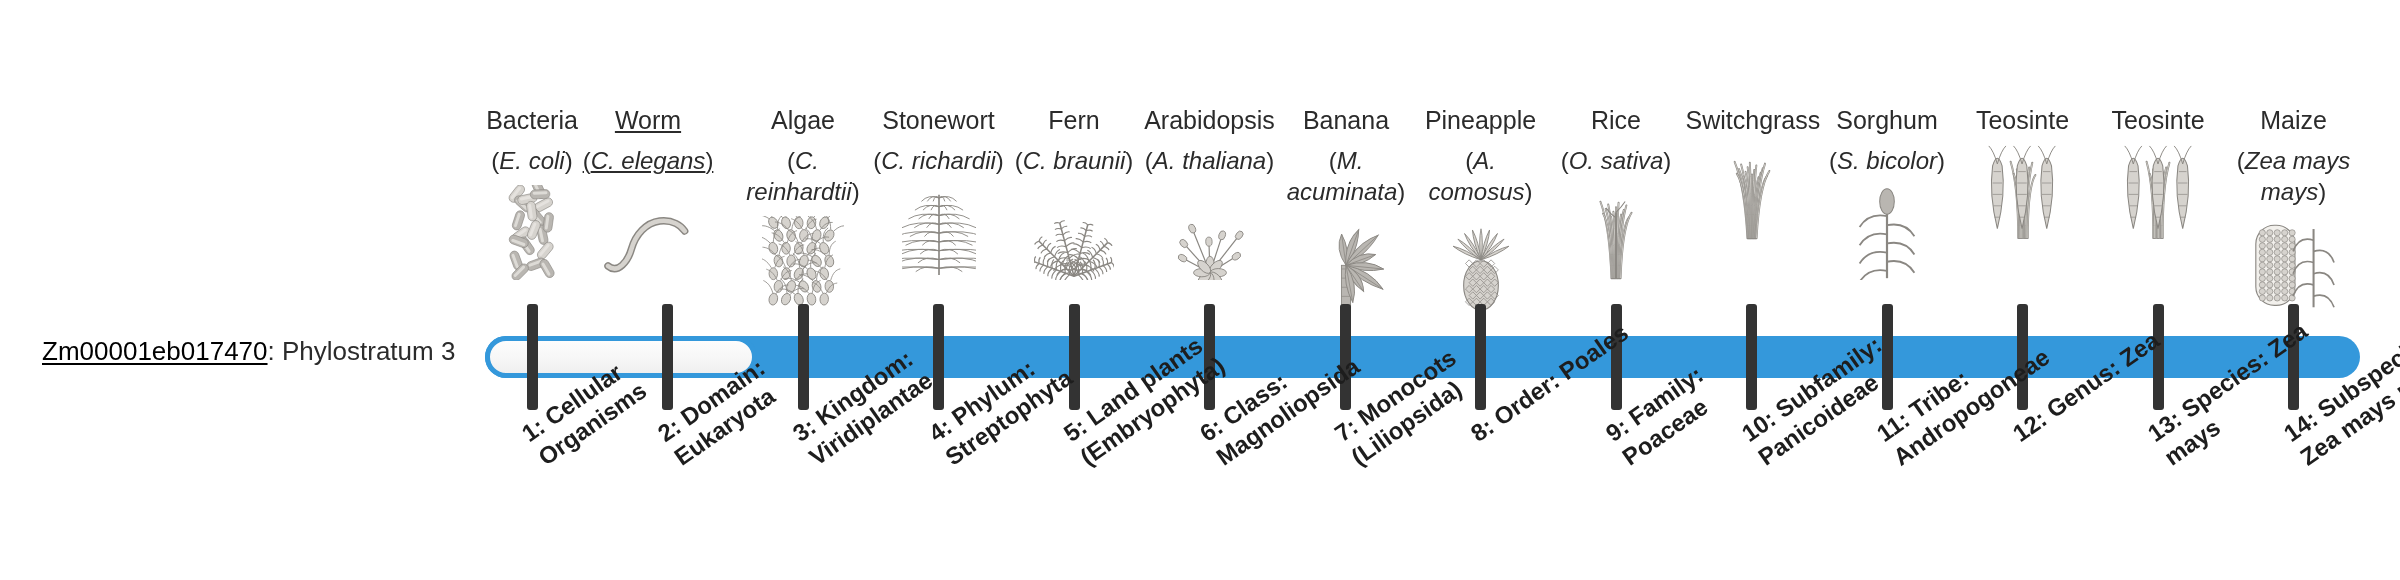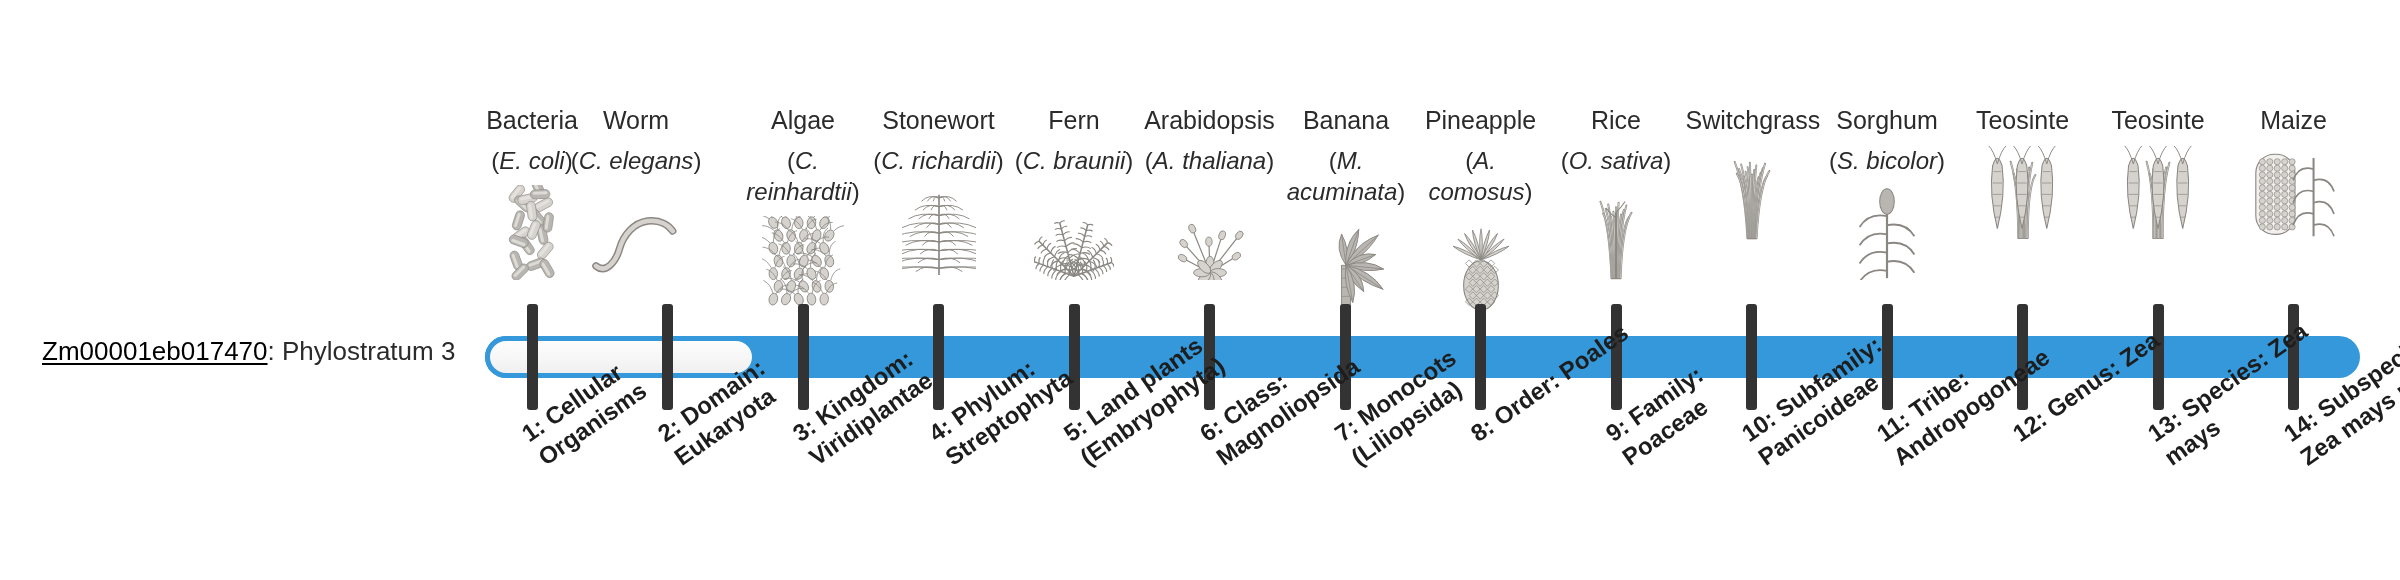--- a/index.html
+++ b/index.html
@@ -154,21 +154,21 @@
       <rect x="-4" y="-16" width="15" height="33" rx="7.5" fill="#d6d3ce" stroke="#8a8782" stroke-width="1"></rect>
       <rect x="-1" y="-12" width="5" height="25" rx="2.5" fill="#e9e7e3" opacity=".75"></rect>
             </g>
             <g transform="translate(52,12) rotate(88)">
       <rect x="-4" y="-16" width="15" height="33" rx="7.5" fill="#b9b6b1" stroke="#8a8782" stroke-width="1"></rect>
       <rect x="-1" y="-12" width="5" height="25" rx="2.5" fill="#e9e7e3" opacity=".75"></rect>
             </g>
           </svg>
         </div>
       </div>
-      <div class="species-col" style="left: 570px;">
+      <div class="species-col" style="left: 582px; text-decoration: underline;">
         <div class="species-common">Worm</div>
         <div class="species-latin"><span class="paren">(</span><span>C. elegans</span><span class="paren">)</span></div>
         <div class="species-art">
           <svg width="100" height="68" viewBox="0 0 120 80">
     <path d="M12 64 C24 74 36 58 40 44 C45 26 58 12 74 10 C90 8 100 16 104 22" fill="none" stroke="#8a8782" stroke-width="9" stroke-linecap="round"></path>
     <path d="M12 64 C24 74 36 58 40 44 C45 26 58 12 74 10 C90 8 100 16 104 22" fill="none" stroke="#d6d3ce" stroke-width="5.5" stroke-linecap="round"></path>
   </svg>
         </div>
       </div>
       <div class="species-col" style="left: 737px;">
@@ -884,20 +884,21 @@
             <g transform="translate(69,0)">
       <path d="M0,88 Q-9,52 -5,22 Q0,6 5,22 Q9,52 0,88 Z" fill="#d6d3ce" stroke="#8a8782" stroke-width="1.1"></path>
       <path d="M-4,28 L4,28 M-5,40 L5,40 M-5,52 L5,52 M-4,64 L4,64 M-3,76 L3,76" stroke="#8a8782" stroke-width="0.7"></path>
       <path d="M0,20 q-4,-14 -9,-19 M0,20 q4,-14 9,-19" fill="none" stroke="#8a8782" stroke-width="1"></path>
             </g>
           </svg>
         </div>
       </div>
       <div class="species-col" style="left: 2227.5px;">
         <div class="species-common">Maize</div>
+        <div class="species-latin"><span class="paren">(</span><span>Zea mays mays</span><span class="paren">)</span></div>
         <div class="species-art">
           <svg width="90" height="95" viewBox="0 0 90 102">
     <rect x="4" y="10" width="42" height="86" rx="20" fill="#f2f0ec" stroke="#8a8782" stroke-width="1.2"></rect>
             <circle cx="11" cy="18" r="3.3" fill="#d6d3ce" stroke="#8a8782" stroke-width="0.7"></circle>
             <circle cx="19" cy="18" r="3.3" fill="#d6d3ce" stroke="#8a8782" stroke-width="0.7"></circle>
             <circle cx="27" cy="18" r="3.3" fill="#d6d3ce" stroke="#8a8782" stroke-width="0.7"></circle>
             <circle cx="35" cy="18" r="3.3" fill="#d6d3ce" stroke="#8a8782" stroke-width="0.7"></circle>
             <circle cx="43" cy="18" r="3.3" fill="#d6d3ce" stroke="#8a8782" stroke-width="0.7"></circle>
             <circle cx="11" cy="25" r="3.3" fill="#d6d3ce" stroke="#8a8782" stroke-width="0.7"></circle>
             <circle cx="19" cy="25" r="3.3" fill="#d6d3ce" stroke="#8a8782" stroke-width="0.7"></circle>

